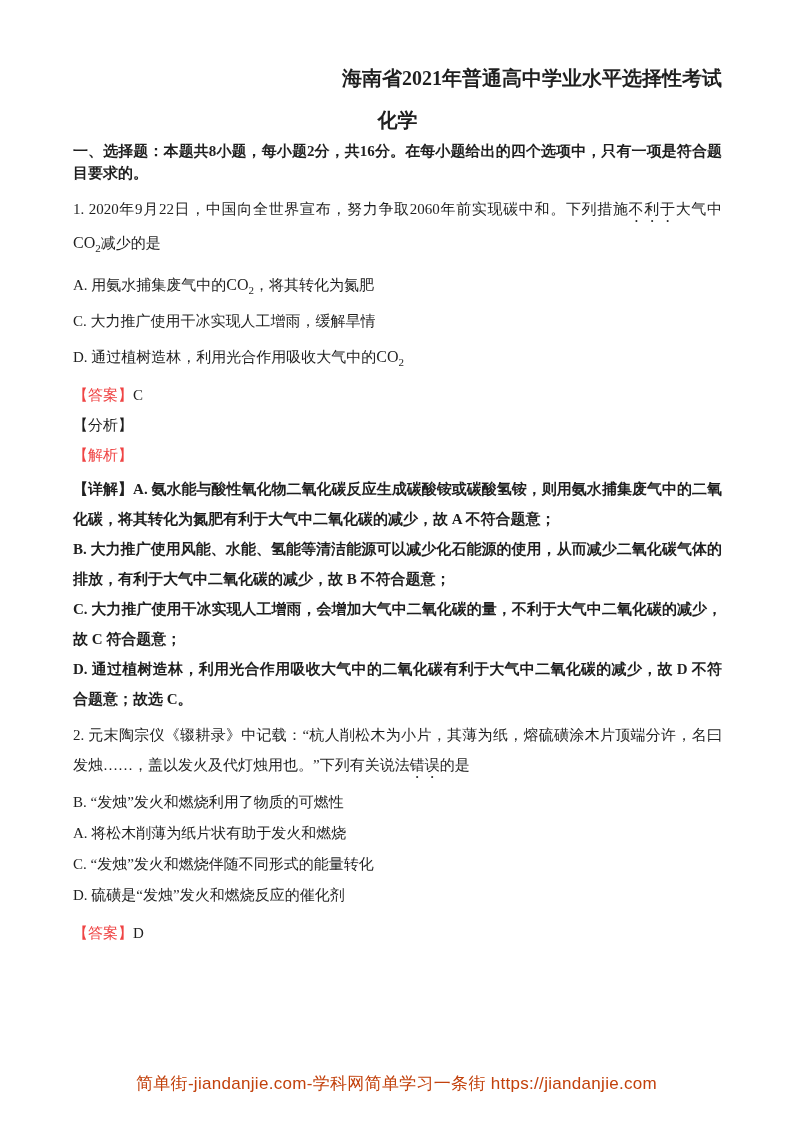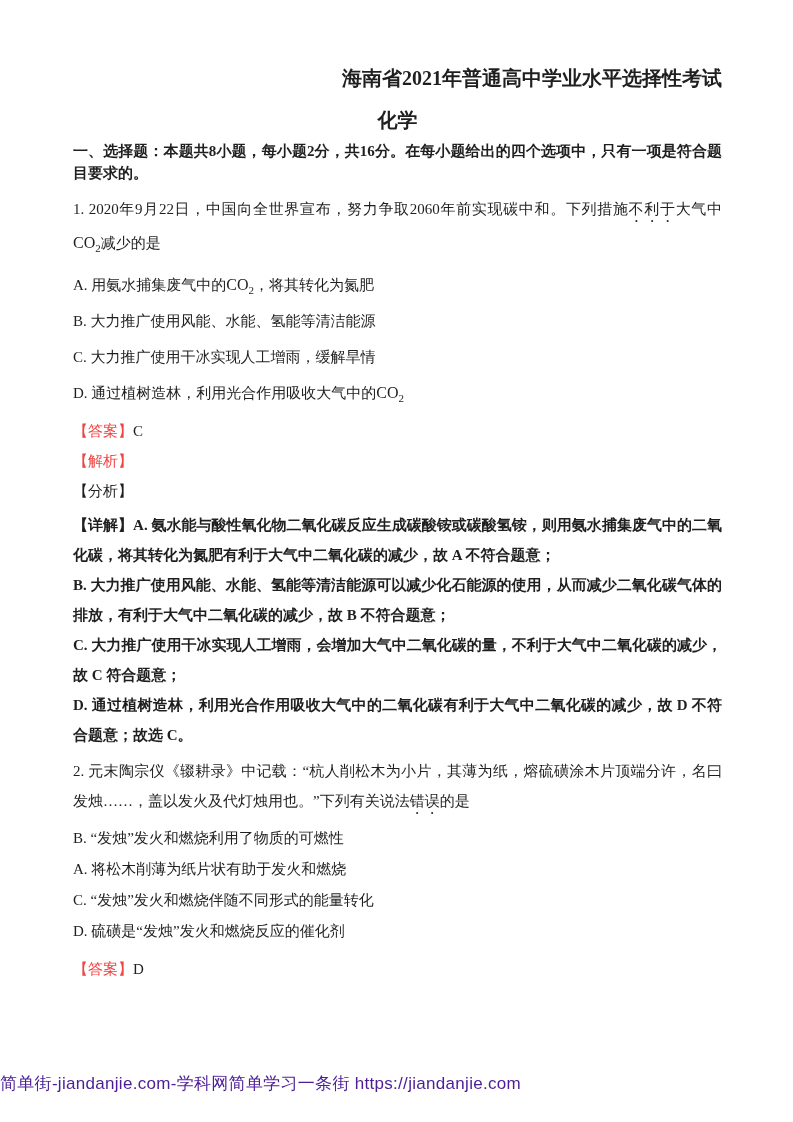--- a/index.html
+++ b/index.html
@@ -83,48 +83,48 @@
   .em{
     -webkit-text-emphasis:filled dot;
     -webkit-text-emphasis-position:under right;
     text-emphasis:filled dot;
     text-emphasis-position:under right;
   }
   .footer{
     position:absolute;
     left:0;right:0;
     bottom:28px;
+    text-align:center;
     font-family:"Liberation Sans","DejaVu Sans",sans-serif;
     font-size:17px;
     line-height:20px;
-    color:#4c1d95;
+    color:#c2410c;
     letter-spacing:.3px;
   }
 </style>
 </head>
 <body>
 
 <div class="page">
 
   <h1 class="doc-title">海南省2021年普通高中学业水平选择性考试</h1>
   <h2 class="doc-subject">化学</h2>
 
 
   <p class="section-head">一、选择题：本题共8小题，每小题2分，共16分。在每小题给出的四个选项中，只有一项是符合题目要求的。</p>
 
   <p class="stem1"><span>1. 2020年9月22日，中国向全世界宣布，努力争取2060年前实现碳中和。下列措施</span><span class="em">不利于</span><span>大气中</span><span class="fm">CO</span><sub>2</sub><span>减少的是</span></p>
 
   <p class="opt1"><span>A. 用氨水捕集废气中的</span><span class="fm">CO</span><sub>2</sub><span>，将其转化为氮肥</span></p>
-  <p class="opt1"><span>B. 大力推广使用风能、水能、氢能等清洁能源</span></p>
   <p class="opt1"><span>C. 大力推广使用干冰实现人工增雨，缓解旱情</span></p>
   <p class="opt1"><span>D. 通过植树造林，利用光合作用吸收大气中的</span><span class="fm">CO</span><sub>2</sub></p>
 
   <p class="ans-line"><span class="blue">【答案】</span><span>C</span></p>
+  <p class="label-line">【分析】</p>
   <p class="label-line blue">【解析】</p>
-  <p class="label-line">【分析】</p>
 
   <p class="detail">【详解】A. 氨水能与酸性氧化物二氧化碳反应生成碳酸铵或碳酸氢铵，则用氨水捕集废气中的二氧化碳，将其转化为氮肥有利于大气中二氧化碳的减少，故 A 不符合题意；</p>
   <p class="detail">B. 大力推广使用风能、水能、氢能等清洁能源可以减少化石能源的使用，从而减少二氧化碳气体的排放，有利于大气中二氧化碳的减少，故 B 不符合题意；</p>
   <p class="detail">C. 大力推广使用干冰实现人工增雨，会增加大气中二氧化碳的量，不利于大气中二氧化碳的减少，故 C 符合题意；</p>
   <p class="detail">D. 通过植树造林，利用光合作用吸收大气中的二氧化碳有利于大气中二氧化碳的减少，故 D 不符合题意；故选 C。</p>
 
   <p class="stem2"><span>2. 元末陶宗仪《辍耕录》中记载：“杭人削松木为小片，其薄为纸，熔硫磺涂木片顶端分许，名曰发烛……，盖以发火及代灯烛用也。”下列有关说法</span><span class="em">错误</span><span>的是</span></p>
 
   <p class="opt2">B.  “发烛”发火和燃烧利用了物质的可燃性</p>
   <p class="opt2">A.  将松木削薄为纸片状有助于发火和燃烧</p>

